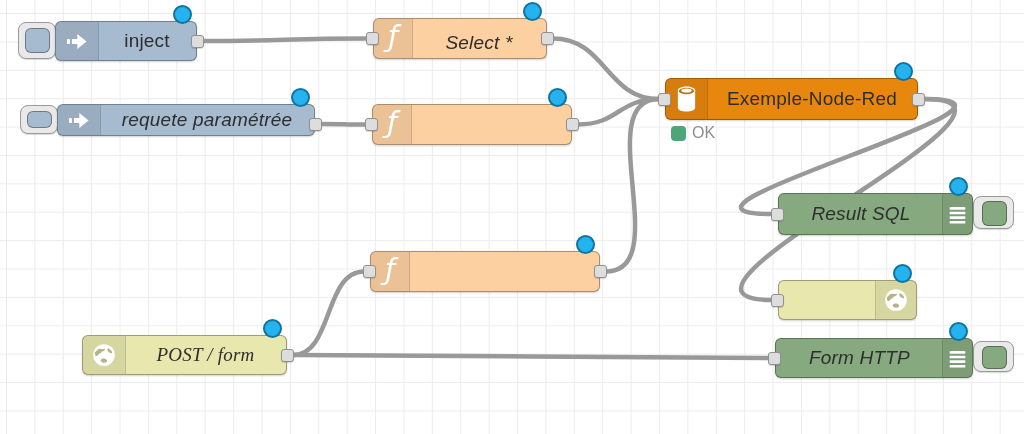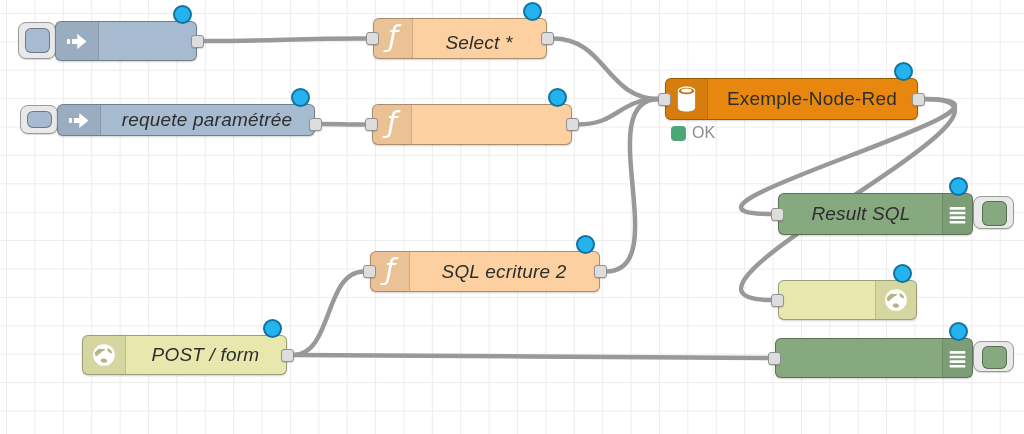--- a/index.html
+++ b/index.html
@@ -59,20 +59,21 @@
           </div>
         <div class="node-body" style="background:#a6bbcf;"></div>
         <div class="strip left" style="width:42px;">
           <svg width="25" height="23" viewBox="0 0 26 24">
             <g fill="#fff">
               <rect x="2" y="9.4" width="3.2" height="5.2" rx="1"></rect>
               <path d="M7.2 9.4h5.6V4.2L22.4 12l-9.6 7.8v-5.2H7.2z"></path>
             </g>
           </svg>
         </div>
+        <div class="label " style="left:42px;right:0px;">inject</div>
         <div class="port" style="right:-7px;top:13.5px;"></div>
         <div class="badge" style="left:118px;top:-16px;background:#25b3f0;border:2px solid #1074a2;"></div>
       </div>
       <div class="node" style="left: 57px; top: 104px; width: 258px; height: 32px;">
         <div class="btn-outer" style="left:-37px;top:1px;bottom:2px;width:38px;">
             <div class="btn-inner" style="left:6px;top:5px;width:25px;bottom:5px;background:#a6bbcf;"></div>
           </div>
         <div class="node-body" style="background:#a6bbcf;"></div>
         <div class="strip left" style="width:42px;">
           <svg width="25" height="23" viewBox="0 0 26 24">
@@ -103,21 +104,20 @@
         </div>
         <div class="port" style="left:-7px;top:14px;"></div>
         <div class="port" style="right:-7px;top:14px;"></div>
         <div class="badge" style="left:176px;top:-16px;background:#25b3f0;border:2px solid #1074a2;"></div>
       </div>
       <div class="node" style="left: 370px; top: 251px; width: 230px; height: 41px;">
         <div class="node-body" style="background:#fdd0a2;"></div>
         <div class="strip left" style="width:38px;">
           <span class="fx">ƒ</span>
         </div>
-        <div class="label italic" style="left:38px;right:0px;">SQL ecriture 2</div>
         <div class="port" style="left:-7px;top:14px;"></div>
         <div class="port" style="right:-7px;top:14px;"></div>
         <div class="badge" style="left:206px;top:-16px;background:#25b3f0;border:2px solid #1074a2;"></div>
       </div>
       <div class="node" style="left: 778px; top: 193px; width: 195px; height: 42px;">
         <div class="btn-outer" style="right:-41px;top:3px;width:41px;height:33px;">
             <div class="btn-inner" style="left:8px;top:4px;width:25px;height:25px;background:#87a980;"></div>
           </div>
         <div class="node-body" style="background:#87a980;"></div>
         <div class="strip right" style="width:29px;">
@@ -158,21 +158,21 @@
           <svg width="26" height="26" viewBox="0 0 24 24">
             <circle cx="12" cy="12" r="10" fill="#fff"></circle>
             <path fill="rgb(180,180,136)" d="M3.5 9.5c1.6-.6 2.1-2.7 4.1-3.2 1.5-.4 3 .5 4.4 0 1-.4 1.1 1 .3 1.6-1.2.9-2.1.4-2.7 1.6-.5 1-2 .9-2.6 2.1-.5 1-2.2 2-2.9 1A9 9 0 0 1 3.5 9.5z"></path>
             <path fill="rgb(180,180,136)" d="M16 5.8c1.3.6 2.8 2 3.4 3.4.4 1-.6 1.7-1.5 1-1-.8-2.5-1.4-2.7-2.7-.2-1 .2-1.9.8-1.7z"></path>
             <path fill="rgb(180,180,136)" d="M9.8 15.8c1.6-.9 3.7-.4 4.7.7.8.9.2 2.1-1.1 2.5-1.5.4-3.3 0-4.1-1-.6-.9-.3-1.7.5-2.2z"></path>
           </svg>
         </div>
         <div class="port" style="left:-7px;top:13.5px;"></div>
         <div class="badge" style="left:115px;top:-16px;background:#25b3f0;border:2px solid #1074a2;"></div>
       </div>
-      <div class="node" style="left: 82px; top: 335px; width: 205px; height: 40px;">
+      <div class="node" style="left: 82px; top: 335px; width: 205px; height: 40px; font-family: Liberation Serif, serif;">
         <div class="node-body" style="background:#e7e7ae;"></div>
         <div class="strip left" style="width:42px;">
           <svg width="26" height="26" viewBox="0 0 24 24">
             <circle cx="12" cy="12" r="10" fill="#fff"></circle>
             <path fill="rgb(180,180,136)" d="M3.5 9.5c1.6-.6 2.1-2.7 4.1-3.2 1.5-.4 3 .5 4.4 0 1-.4 1.1 1 .3 1.6-1.2.9-2.1.4-2.7 1.6-.5 1-2 .9-2.6 2.1-.5 1-2.2 2-2.9 1A9 9 0 0 1 3.5 9.5z"></path>
             <path fill="rgb(180,180,136)" d="M16 5.8c1.3.6 2.8 2 3.4 3.4.4 1-.6 1.7-1.5 1-1-.8-2.5-1.4-2.7-2.7-.2-1 .2-1.9.8-1.7z"></path>
             <path fill="rgb(180,180,136)" d="M9.8 15.8c1.6-.9 3.7-.4 4.7.7.8.9.2 2.1-1.1 2.5-1.5.4-3.3 0-4.1-1-.6-.9-.3-1.7.5-2.2z"></path>
           </svg>
         </div>
         <div class="label italic" style="left:42px;right:0px;">POST / form</div>
@@ -187,17 +187,18 @@
         <div class="strip right" style="width:29px;">
           <svg width="21" height="21" viewBox="0 0 24 24">
             <g fill="#fff">
               <rect x="3" y="3.5" width="18" height="3" rx="1"></rect>
               <rect x="3" y="8.8" width="18" height="3" rx="1"></rect>
               <rect x="3" y="14.1" width="18" height="3" rx="1"></rect>
               <rect x="3" y="19.4" width="18" height="3" rx="1"></rect>
             </g>
           </svg>
         </div>
+        <div class="label italic" style="left:0px;right:29px;">Form HTTP</div>
         <div class="port" style="left:-7px;top:13.5px;"></div>
         <div class="badge" style="left:174px;top:-16px;background:#25b3f0;border:2px solid #1074a2;"></div>
       </div>
     </div>
 </div>
 
 </body></html>

